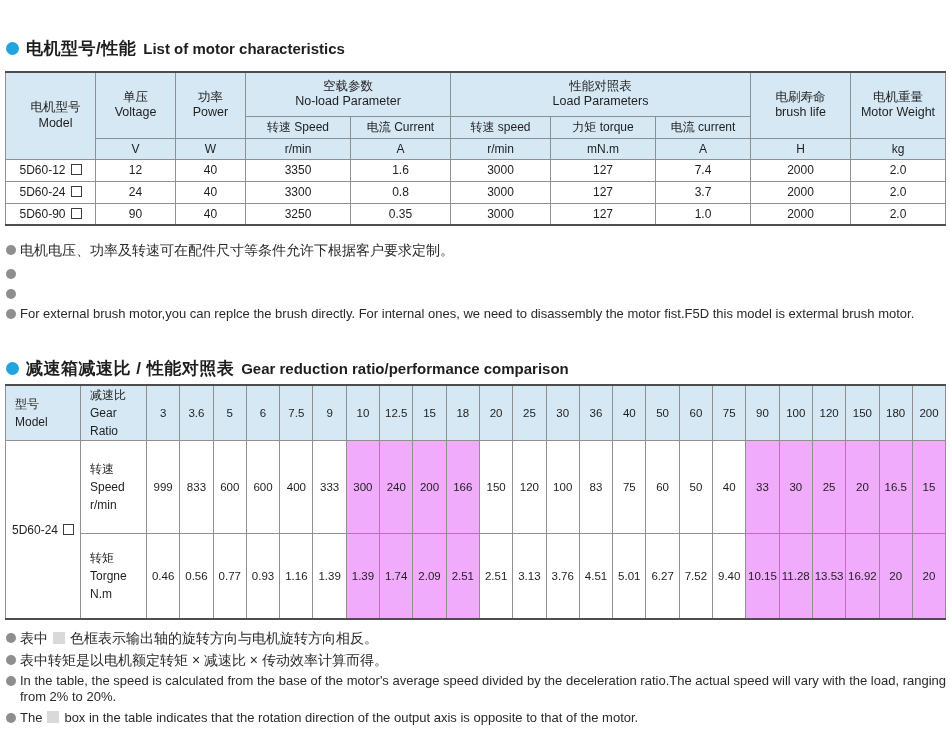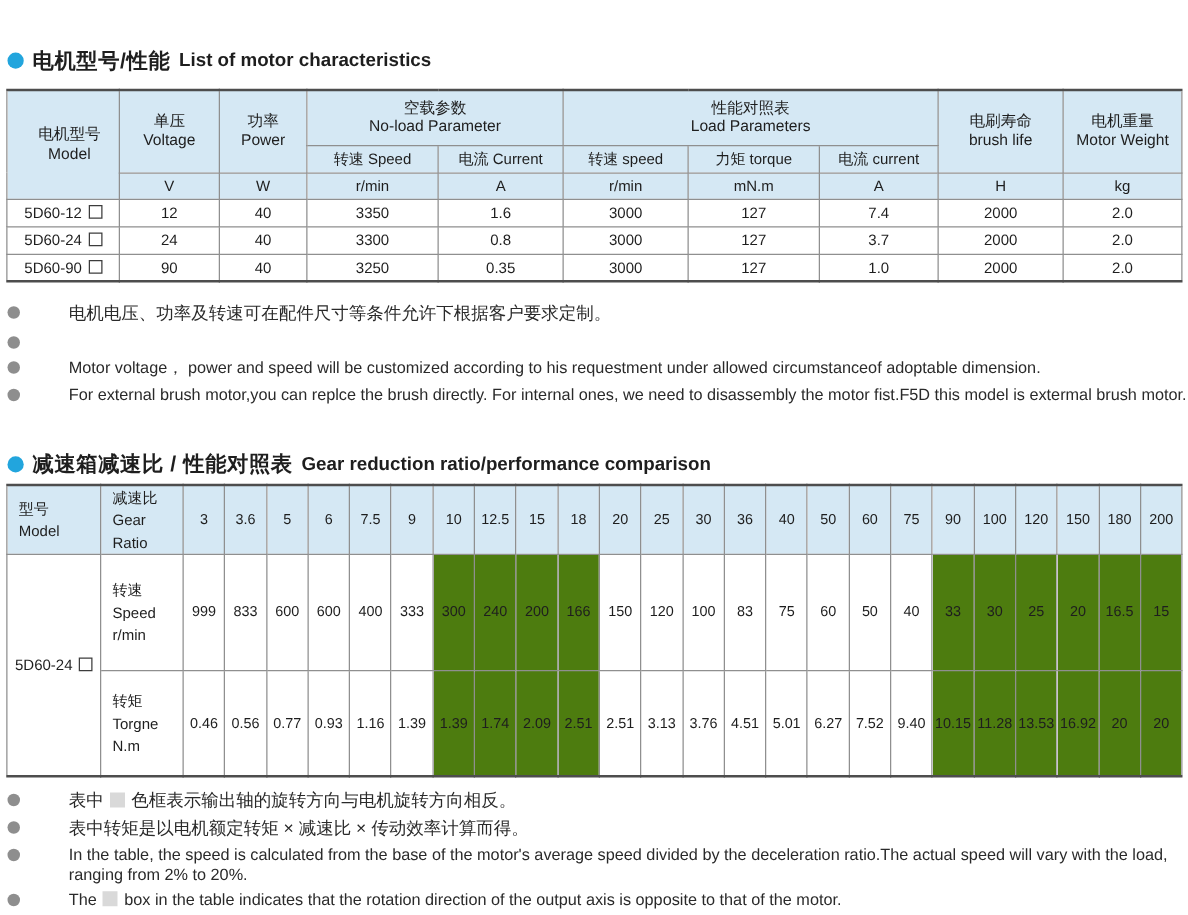--- a/index.html
+++ b/index.html
@@ -34,27 +34,27 @@
             vertical-align:-1px; margin-left:5px; background:#fff; }
 
   
   #gear-table { width:940px; margin-top:4px; border-top:2px solid #4d4d4d; border-bottom:2px solid #4d4d4d;border-radius:27px; }
   #gear-table .hrow { height:54px; }
   #gear-table .srow { height:93px; }
   #gear-table .trow { height:85px; }
   #gear-table th, #gear-table td { font-size:11.5px; }
   #gear-table .lab { text-align:left; padding-left:9px; line-height:1.5; font-size:12px; }
   #gear-table .model-cell { font-size:12px; }
-  .shaded { background:#4d7c0f; }
+  .shaded { background:#f0abfc; }
 
   
   .notes { margin-left:6px; }
   #notes1 { margin-top:16px; }
   #notes2 { margin-top:10px; }
-  .note { display:flex; align-items:flex-start;gap:35px; }
+  .note { display:flex; align-items:flex-start; }
   #notes1 .note { margin-bottom:7px; }
   #notes2 .note { margin-bottom:5px; }
   .note .bullet { width:10px; height:10px; border-radius:50%; background:#8e8e8e;
                   flex:0 0 auto; margin-top:3px; margin-right:4px; }
   .note.cn { font-size:14px; color:#2a2a2a; }
   .note.en { font-size:13px; color:#2a2a2a; }
   .note .txt { line-height:1.2; }
   .gray-box { display:inline-block; width:12px; height:12px; background:#d9d9d9;
               vertical-align:-1px; margin:0 5px; }
 </style>
@@ -173,21 +173,20 @@
   <div class="notes" id="notes1">
     <div class="note cn">
         <span class="bullet"></span>
         <span class="txt">电机电压、功率及转速可在配件尺寸等条件允许下根据客户要求定制。</span>
       </div>
     <div class="note cn">
         <span class="bullet"></span>
       </div>
     <div class="note en">
         <span class="bullet"></span>
-        <span class="txt">Motor voltage，  power and speed will be customized according to his requestment under allowed circumstanceof adoptable dimension.</span>
       </div>
     <div class="note en">
         <span class="bullet"></span>
         <span class="txt">For external brush motor,you can replce the brush directly. For internal ones, we need to disassembly the motor fist.F5D this model is extermal brush motor.</span>
       </div>
   </div>
 
   <div class="section-title" id="title2">
     <span class="dot"></span>
     <span class="t-cn">减速箱减速比 / 性能对照表</span>

